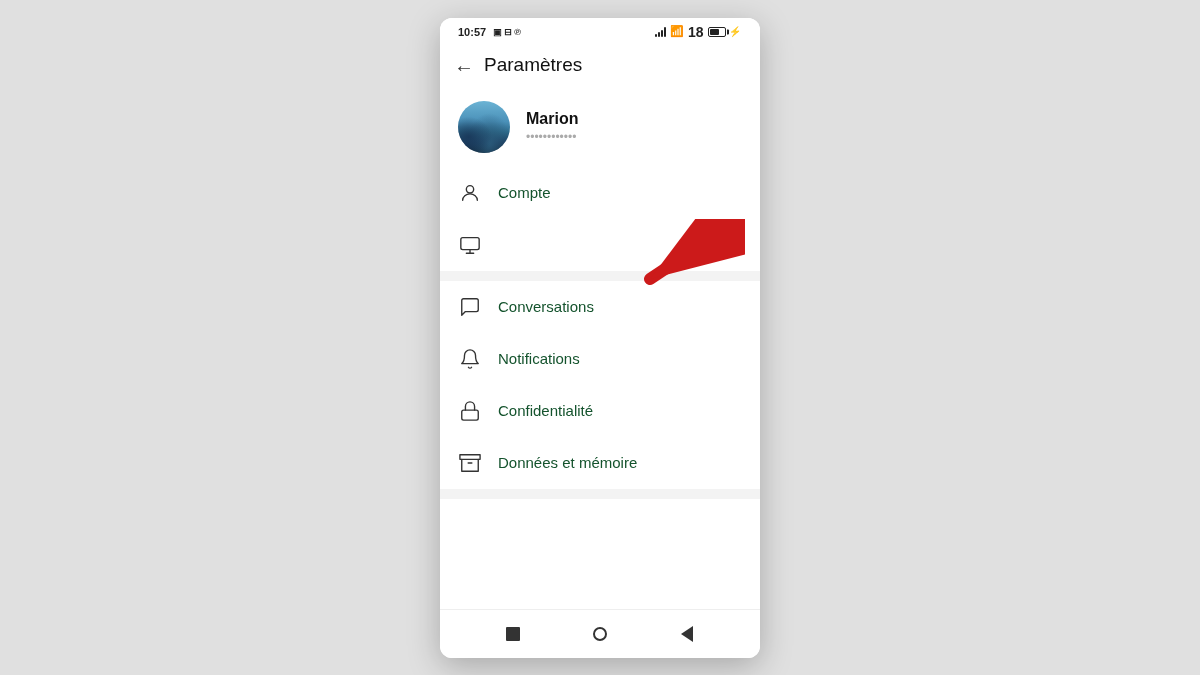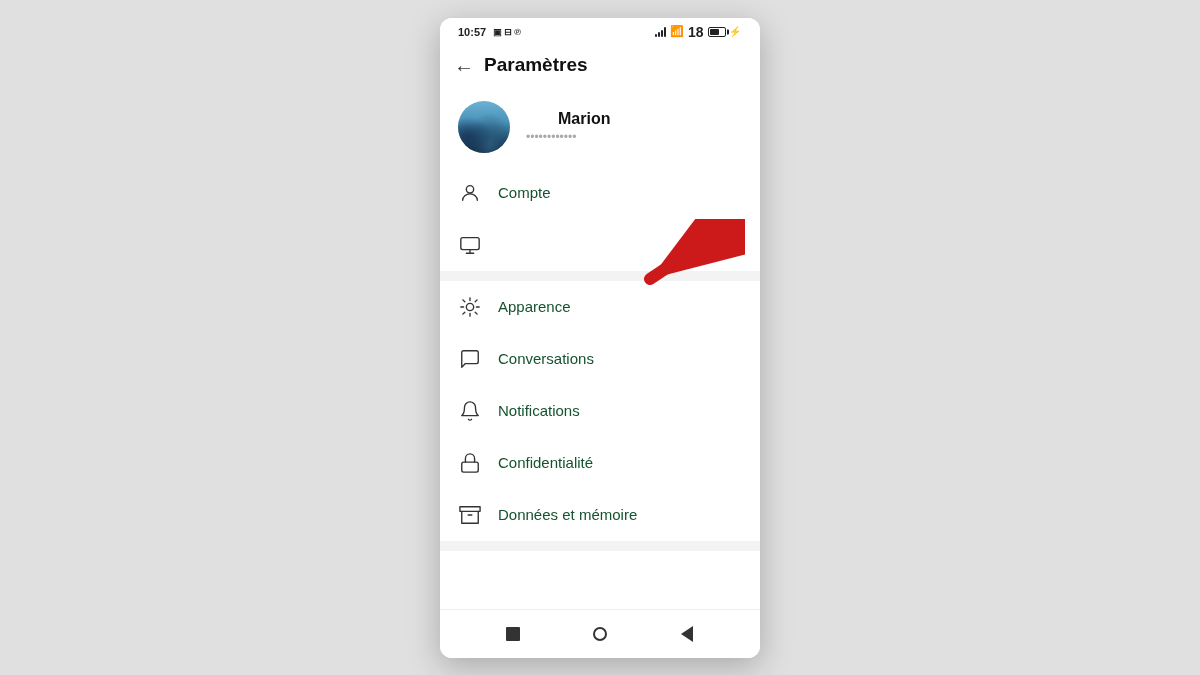--- a/index.html
+++ b/index.html
@@ -66,21 +66,21 @@
       flex-shrink: 0;
     }
     .back-arrow {
       font-size: 20px;
       color: #333;
       margin-right: 10px;
       cursor: pointer;
     }
     .header-title {
       font-size: 19px;
-      font-weight: 700;
+      font-weight: 400;
       color: #111;
     }
 
     
     .content {
       flex: 1;
       overflow-y: auto;
       background: #fff;
     }
     .content::-webkit-scrollbar { display: none; }
@@ -107,21 +107,20 @@
       background: 
         radial-gradient(ellipse at 20% 70%, #1a3a5c 0%, transparent 40%),
         radial-gradient(ellipse at 60% 80%, #2a5a7a 0%, transparent 50%),
         linear-gradient(180deg, #6bb3d4 0%, #4a90b8 40%, #2d6a8a 60%, #1a3a5c 80%, #0d1f2d 100%);
     }
     .profile-info { flex: 1; }
     .profile-name {
       font-size: 16px;
       font-weight: 600;
       color: #111;
-      margin-left: 32px;
     }
     .profile-subtitle {
       font-size: 12px;
       color: #aaa;
       margin-top: 2px;
     }
 
     
     .menu-item {
       display: flex;
@@ -273,36 +272,20 @@
       <div class="menu-icon">
         <svg viewBox="0 0 24 24">
             <rect x="2" y="4" width="20" height="13" rx="2"></rect>
             <path d="M8 21h8M12 17v4"></path>
           </svg>
       </div>
     </div>
 
     <div class="section-gap"></div>
 
-    <div class="menu-item">
-      <div class="menu-icon">
-        <svg viewBox="0 0 24 24">
-            <circle cx="12" cy="12" r="4"></circle>
-            <line x1="12" y1="2" x2="12" y2="5"></line>
-            <line x1="12" y1="19" x2="12" y2="22"></line>
-            <line x1="2" y1="12" x2="5" y2="12"></line>
-            <line x1="19" y1="12" x2="22" y2="12"></line>
-            <line x1="4.22" y1="4.22" x2="6.34" y2="6.34"></line>
-            <line x1="17.66" y1="17.66" x2="19.78" y2="19.78"></line>
-            <line x1="19.78" y1="4.22" x2="17.66" y2="6.34"></line>
-            <line x1="6.34" y1="17.66" x2="4.22" y2="19.78"></line>
-          </svg>
-      </div>
-      <span class="menu-label">Apparence</span>
-    </div>
 
     <div class="menu-item">
       <div class="menu-icon">
         <svg viewBox="0 0 24 24">
             <path d="M21 15a2 2 0 0 1-2 2H7l-4 4V5a2 2 0 0 1 2-2h14a2 2 0 0 1 2 2z"></path>
           </svg>
       </div>
       <span class="menu-label">Conversations</span>
     </div>
 

